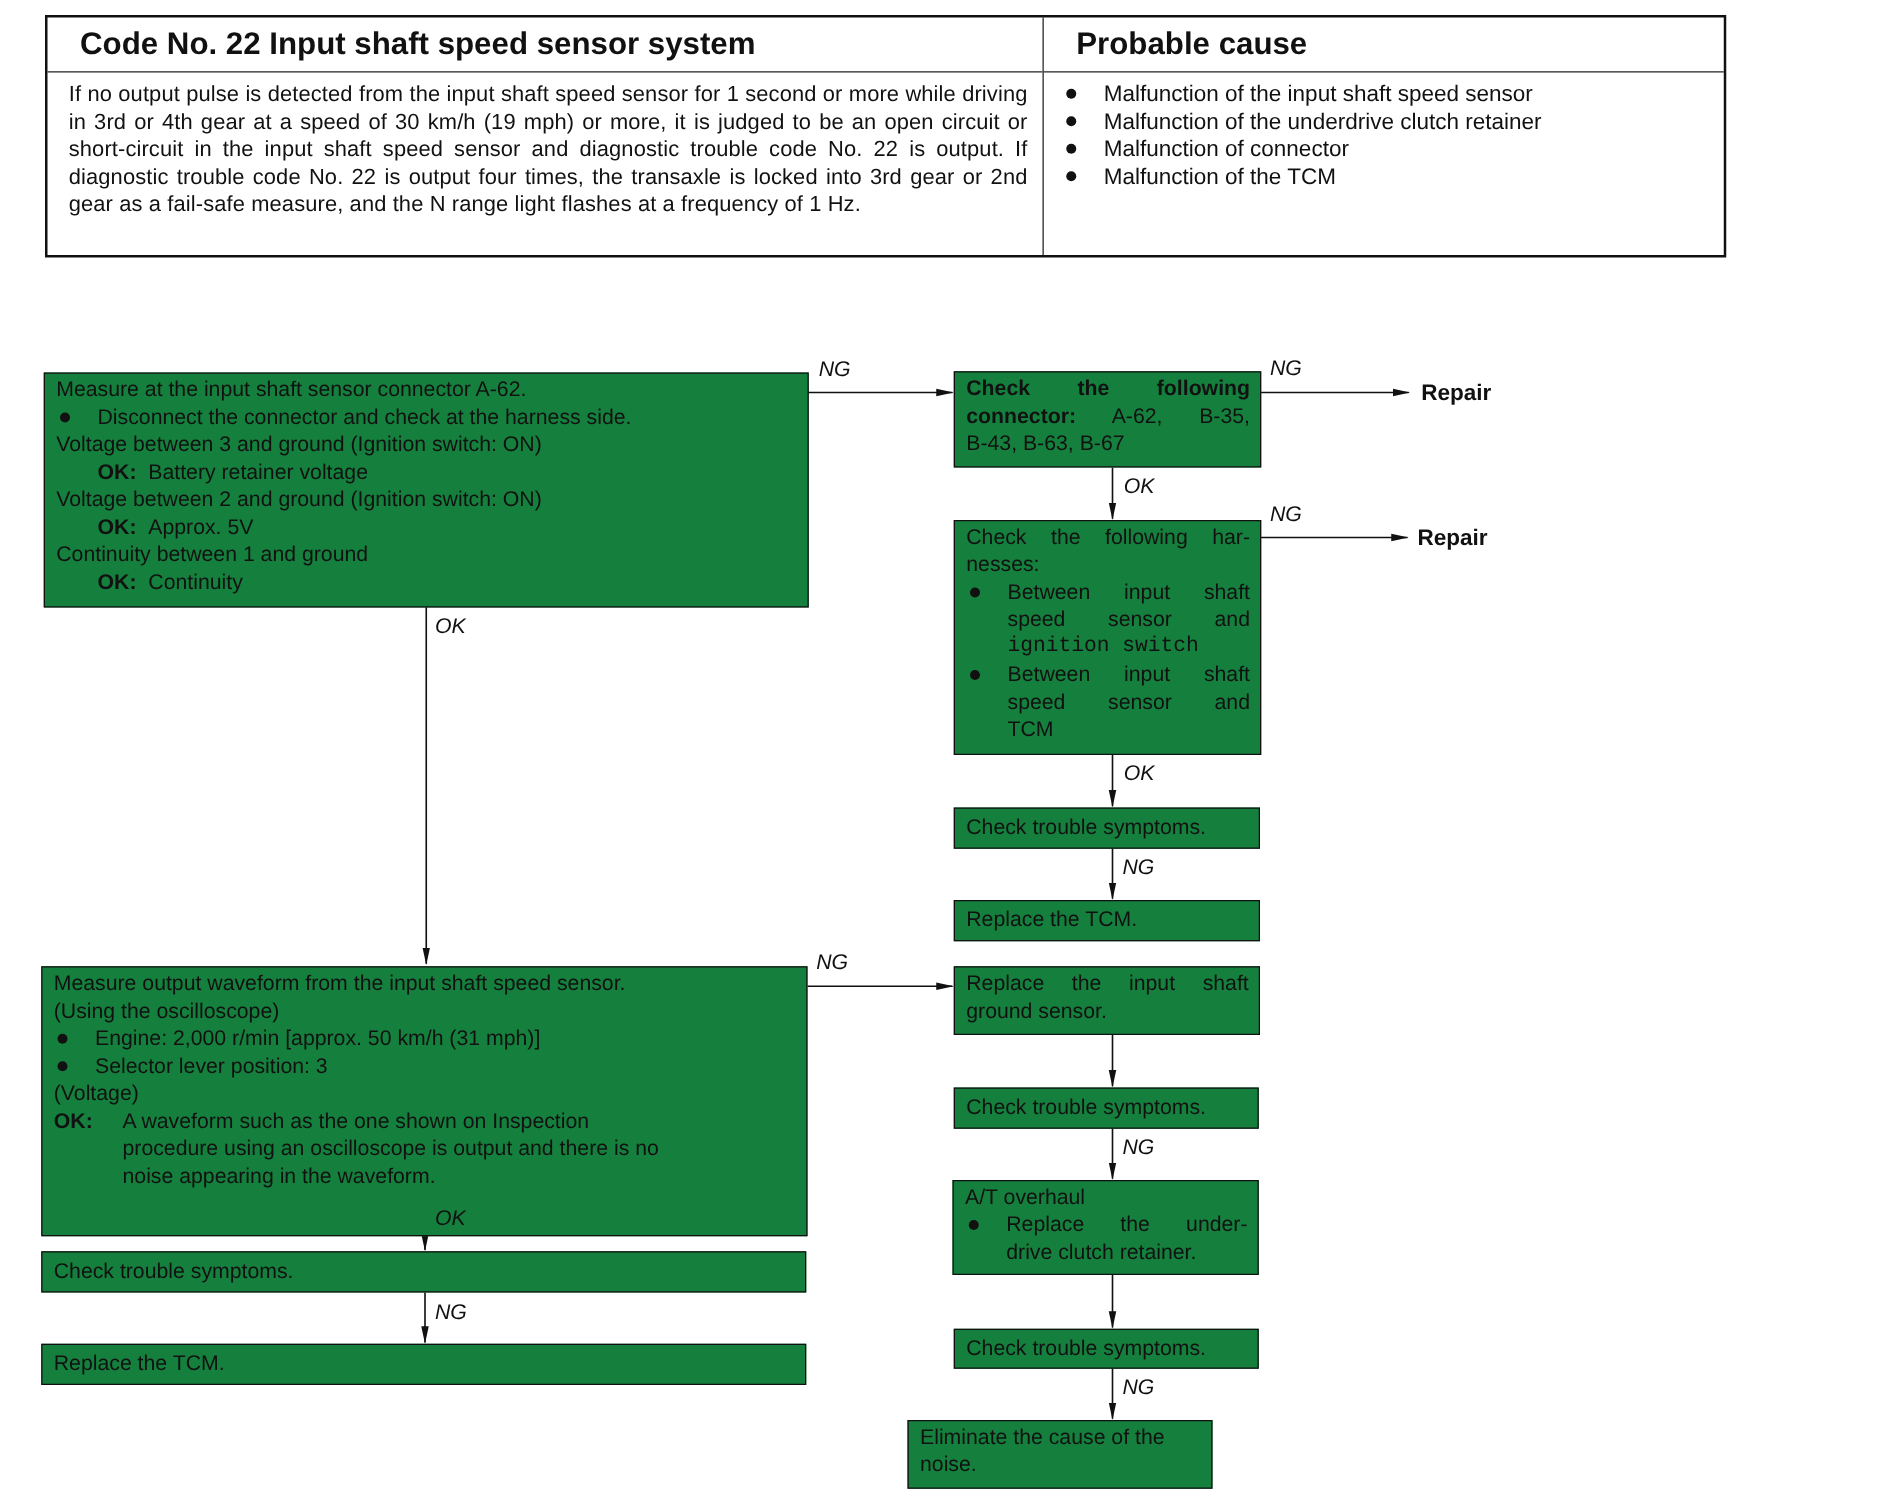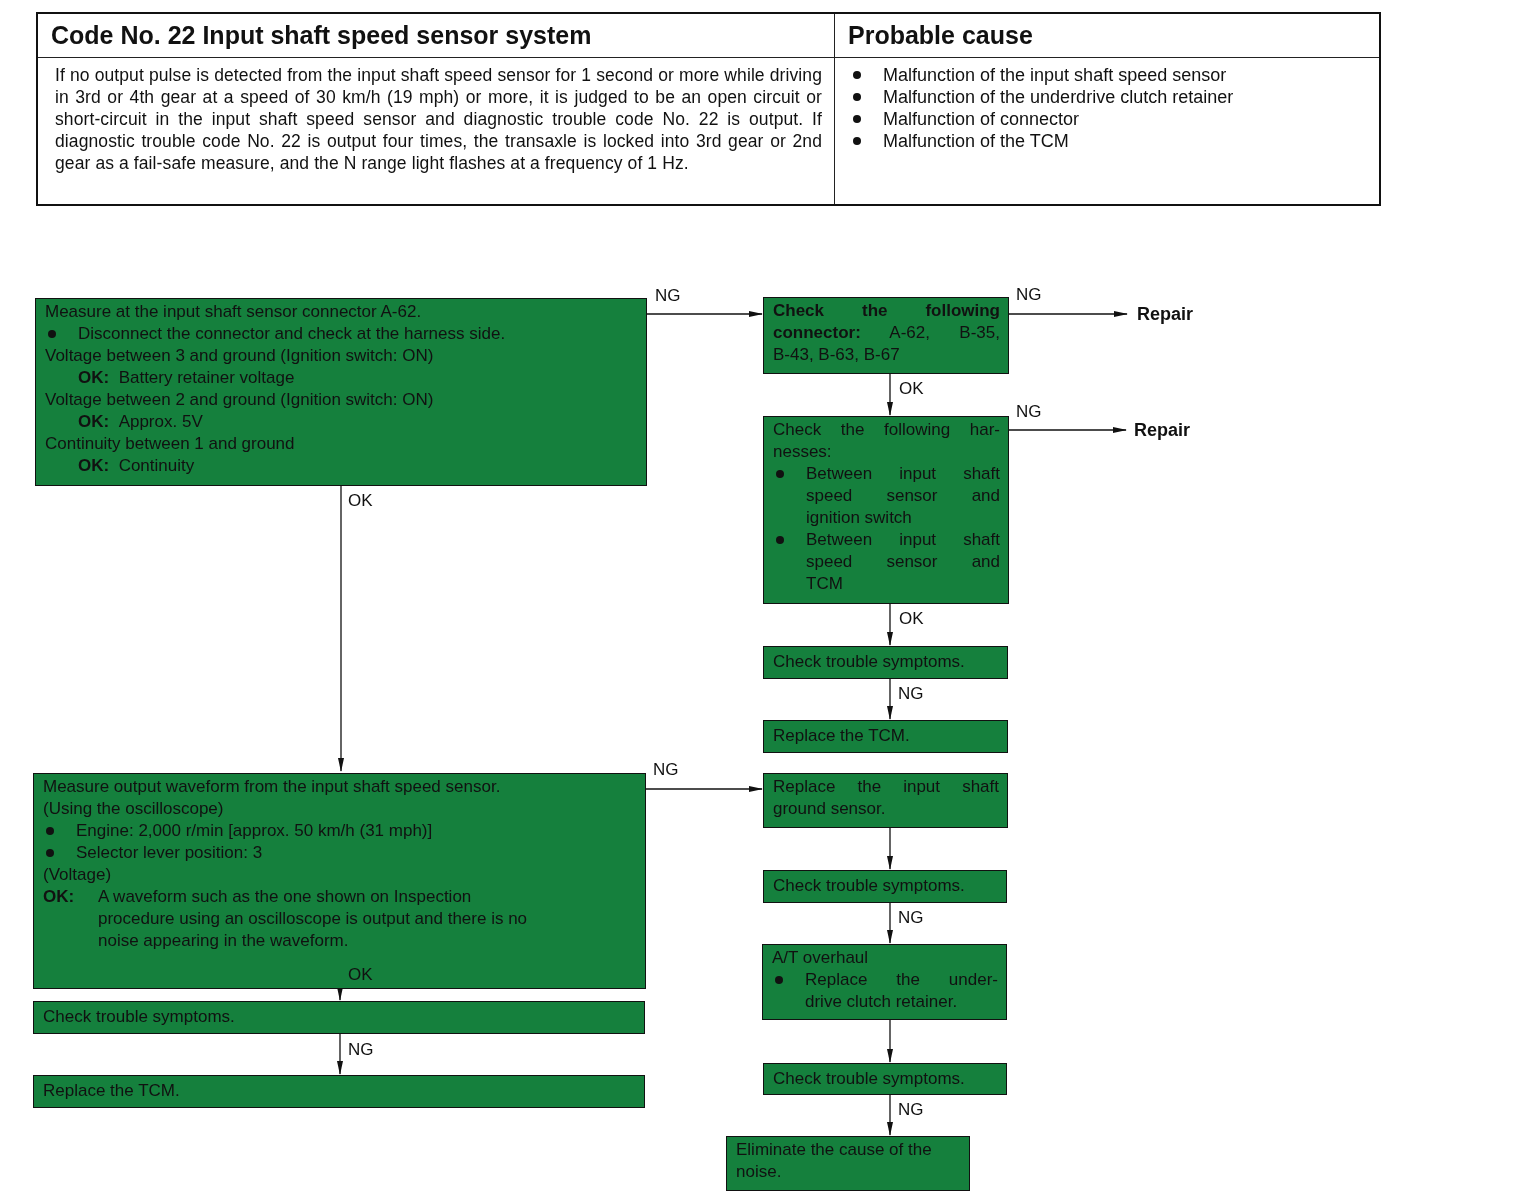--- a/index.html
+++ b/index.html
@@ -5,36 +5,36 @@
     html, body { margin: 0; padding: 0; background: #ffffff; }
     body { width: 1520px; height: 1200px; position: relative; overflow: hidden;
            font-family: "Liberation Sans", "DejaVu Sans", sans-serif; color: #111; }
     
     .hdr { position: absolute; left: 36px; top: 12px; width: 1345px; height: 194px;
            border: 2px solid #111; box-sizing: border-box; }
     .hdr .col-l { position: absolute; left: 0; top: 0; width: 797px; height: 100%;
                   border-right: 1.5px solid #222; box-sizing: border-box; }
     .hdr .col-r { position: absolute; left: 797px; top: 0; right: 0; height: 100%; }
     .hdr .title-row { height: 44px; border-bottom: 1.5px solid #222; box-sizing: border-box;
-                      font-weight: bold; font-size: 25px; line-height: 42px; padding-left: 13px; }
+                      font-weight: bold; font-size: 25px; line-height: 42px; padding-left: 26px; }
     .hdr .desc { padding: 6px 12px 0 17px; font-size: 17.5px; line-height: 22px; text-align: justify;
                  text-align-last: left; letter-spacing: 0.1px; }
     .causes { list-style: none; margin: 0; padding: 6px 0 0 16px; font-size: 18px; line-height: 22px; }
     .causes li { position: relative; padding-left: 32px; }
     .bullet { position: absolute; left: 2px; top: 7px; width: 8px; height: 8px; border-radius: 50%; background: #111; }
     
     .box { position: absolute; border: 1.5px solid #111; box-sizing: border-box; background: #15803d;
            font-size: 17px; line-height: 22px; padding: 2px 8px 0 9px; }
     .box .ln { display: block; white-space: nowrap; }
     .box .bl { position: relative; padding-left: 33px; display: block; }
     .box .bl .bullet { left: 3px; top: 7px; }
     .box.just .ln { text-align: justify; text-align-last: justify; white-space: normal; }
     .box.just .ln.last { text-align-last: left; }
     b { font-weight: bold; }
-    .lbl { position: absolute; font-size: 17px; line-height: 20px; }
+    .lbl { position: absolute; font-size: 17px; line-height: 20px; font-style: italic; }
     .repair { position: absolute; font-size: 18px; font-weight: bold; }
     svg.lines { position: absolute; left: 0; top: 0; }
   </style>
 </head>
 <body>
 
 <div class="hdr">
   <div class="col-l">
     <div class="title-row">Code No. 22 Input shaft speed sensor system</div>
     <div class="desc">If no output pulse is detected from the input shaft speed sensor for 1 second or more while driving in 3rd or 4th gear at a speed of 30 km/h (19 mph) or more, it is judged to be an open circuit or short-circuit in the input shaft speed sensor and diagnostic trouble code No. 22 is output. If diagnostic trouble code No. 22 is output four times, the transaxle is locked into 3rd gear or 2nd gear as a fail-safe measure, and the N range light flashes at a frequency of 1 Hz.</div>
@@ -111,21 +111,21 @@
 <span class="lbl" style="left:899px; top:379px;">OK</span>
 
 <div class="box just" style="left:763px; top:416px; width:246px; height:188px;">
   <span class="ln">Check the following har-</span>
   <span class="ln last">nesses:</span>
   <span class="bl">
       <span class="bullet"></span>
       <span class="ln">Between input shaft</span>
     </span>
   <span class="ln" style="padding-left:33px;">speed sensor and</span>
-  <span class="ln last" style="padding-left:33px;">ignition switch</span>
+  <span class="ln last" style="padding-left:33px;font-family:Liberation Mono, monospace;">ignition switch</span>
   <span class="bl">
       <span class="bullet"></span>
       <span class="ln">Between input shaft</span>
     </span>
   <span class="ln" style="padding-left:33px;">speed sensor and</span>
   <span class="ln last" style="padding-left:33px;">TCM</span>
 </div>
 <span class="lbl" style="left:1016px; top:402px;">NG</span>
 <span class="repair" style="left:1134px; top:420px;">Repair</span>
 <span class="lbl" style="left:899px; top:609px;">OK</span>

